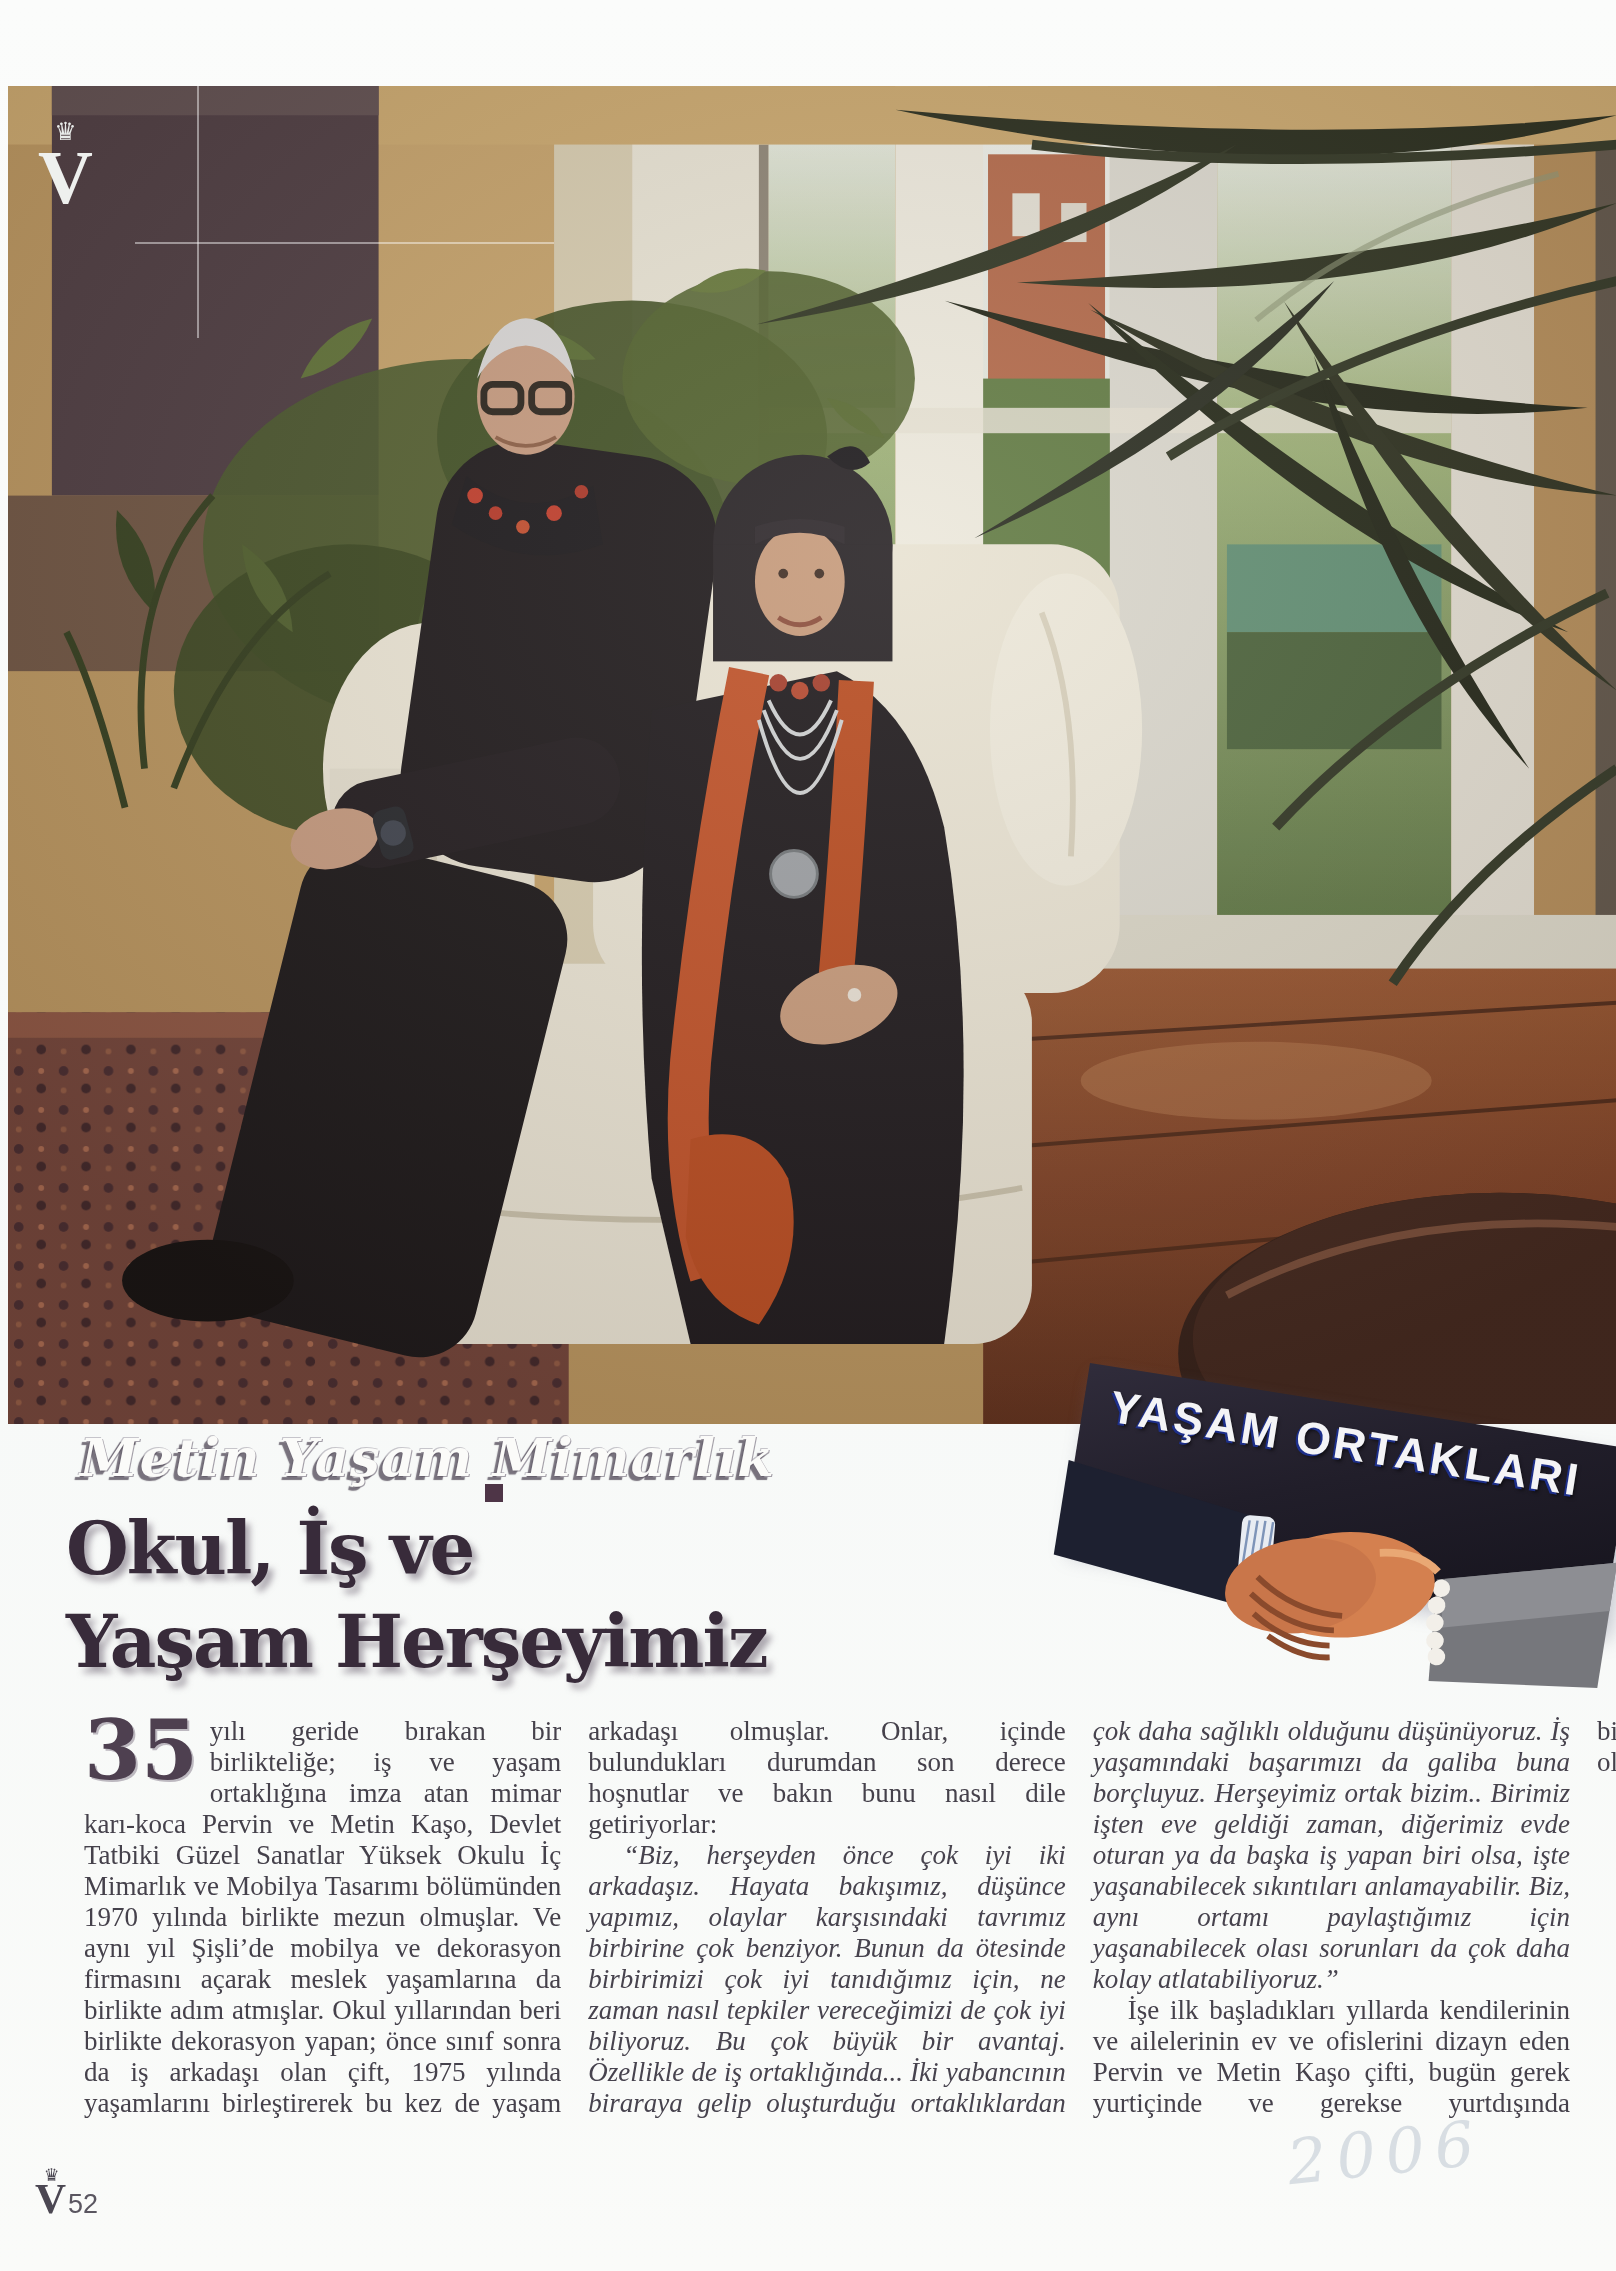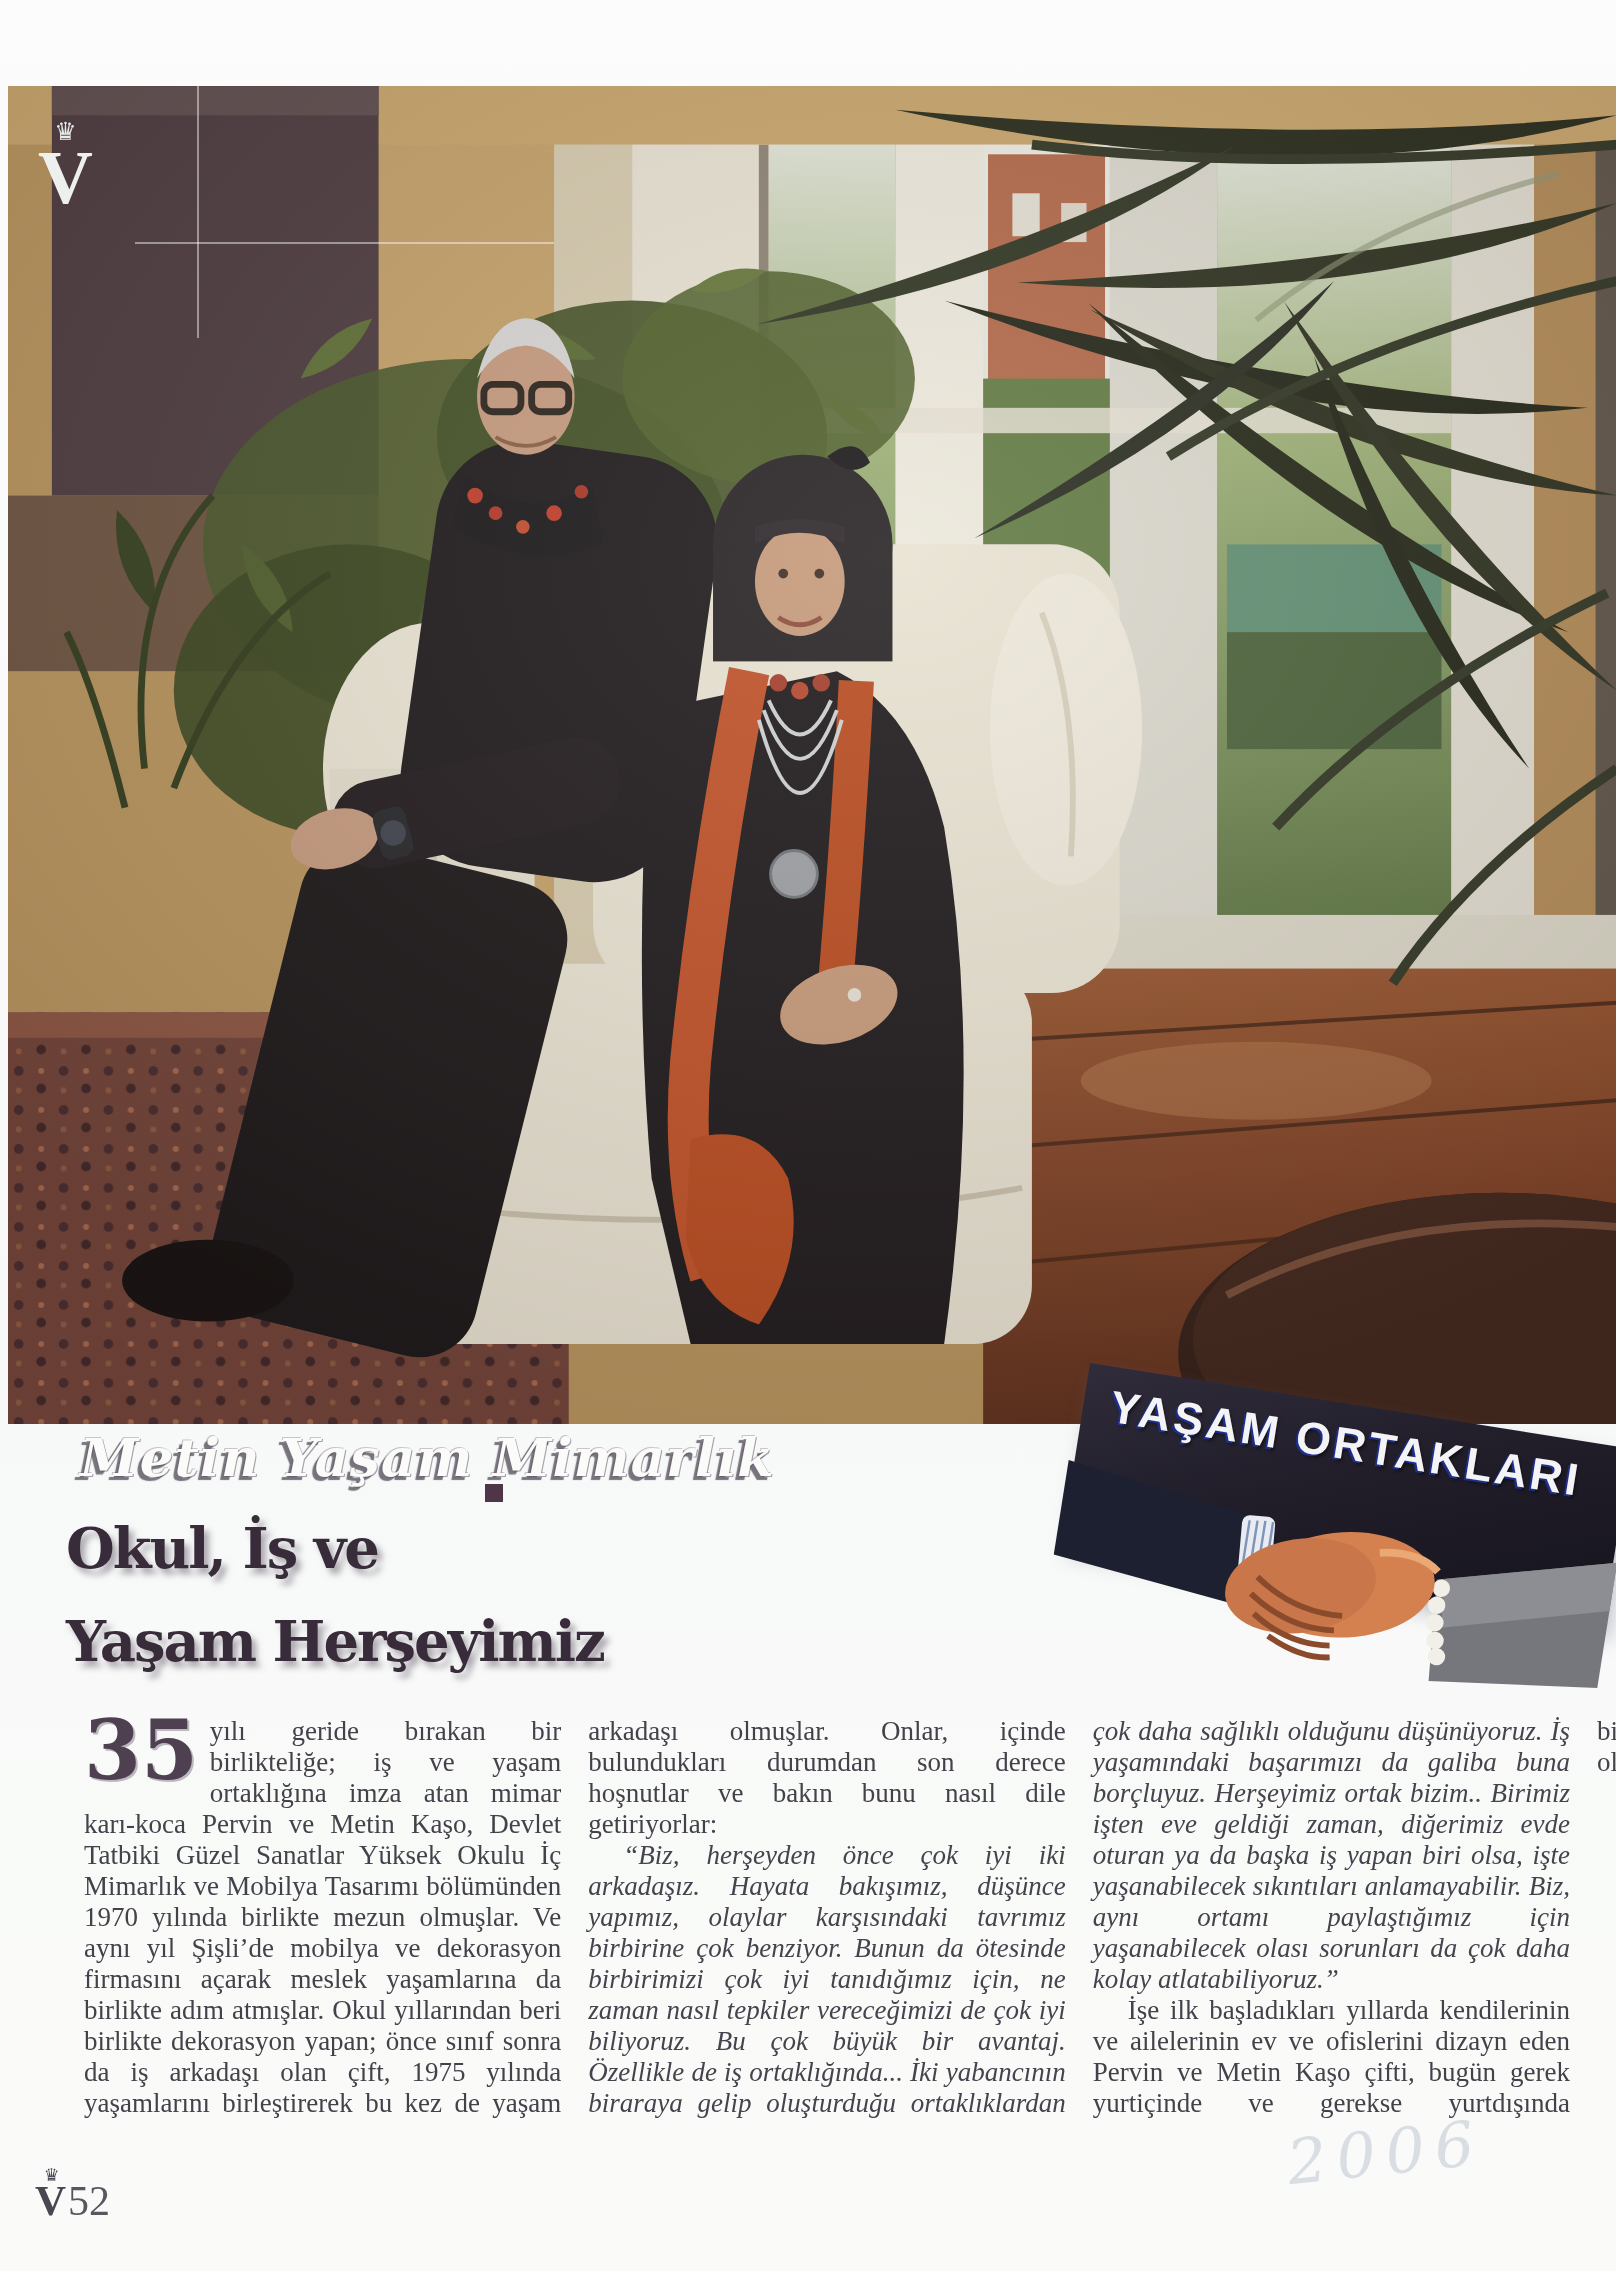--- a/index.html
+++ b/index.html
@@ -55,21 +55,21 @@
     position:absolute;left:80px;top:1426px;
     font-family:"DejaVu Serif",serif;font-style:italic;font-weight:bold;
     font-size:53px;color:#fbfbf9;letter-spacing:1px;
     text-shadow:-3.9px 3.9px 1px rgba(88,80,94,.8), 1px 1px 0 rgba(120,112,126,.65), -1px -1px 0 rgba(150,145,158,.5);
     white-space:nowrap;
   }
   .section-square{position:absolute;left:485px;top:1484px;width:17.6px;height:17.6px;background:#4e3547;}
   .headline{
     position:absolute;left:66px;top:1502px;width:1073px;
     font-family:"DejaVu Serif",serif;font-weight:bold;
-    font-size:56px;line-height:93px;letter-spacing:-2px;color:#382b3a;
+    font-size:72px;line-height:93px;letter-spacing:-2px;color:#382b3a;
     text-shadow:4.9px 5.9px 5.9px rgba(110,100,115,.55);
   }
 
   
   .article{
     position:absolute;left:84px;top:1716px;width:1486px;height:408px;
     column-count:3;column-gap:27px;column-fill:auto;
     font-size:27px;line-height:31px;color:#45414b;
     text-align:justify;
   }
@@ -86,21 +86,21 @@
     position:absolute;left:1287px;top:2116px;
     font-family:"DejaVu Serif",serif;font-style:italic;
     font-size:62px;color:rgba(140,155,175,.30);transform:rotate(-6deg);
     letter-spacing:9.8px;
   }
 
   
   .page-footer{position:absolute;left:35px;top:2177px;color:#4b4752;}
   .page-footer .crown{position:absolute;left:8.8px;top:-11.7px;font-size:17.6px;color:#4b4752;font-family:"DejaVu Sans",sans-serif;}
   .page-footer .vee{font-family:"Liberation Serif",serif;font-weight:bold;font-size:43px;line-height:43px;}
-  .page-footer .num{font-family:Liberation Serif, serif;font-size:42px;color:#5a5660;margin-left:2px;}
+  .page-footer .num{font-family:Liberation Sans, sans-serif;font-size:27px;color:#5a5660;margin-left:2px;}
 </style>
 </head>
 <body>
 
 <div class="page">
 
   <div class="photo">
     <svg width="1609" height="1338" viewBox="0 0 1650 1372">
       <defs>
         <linearGradient id="floorG" x1="0" y1="0" x2="0" y2="1">

